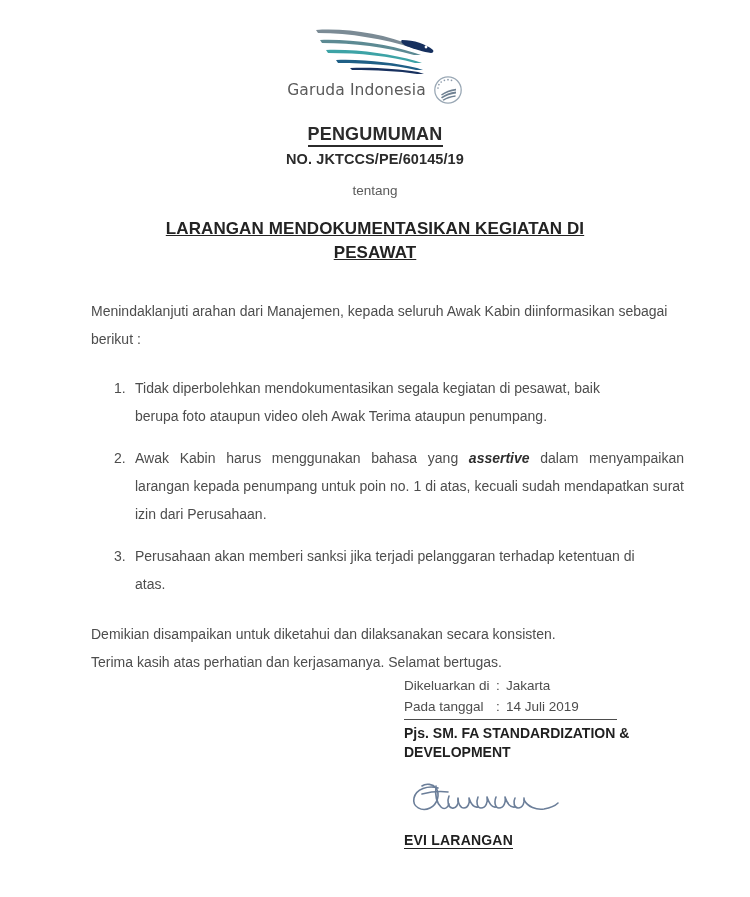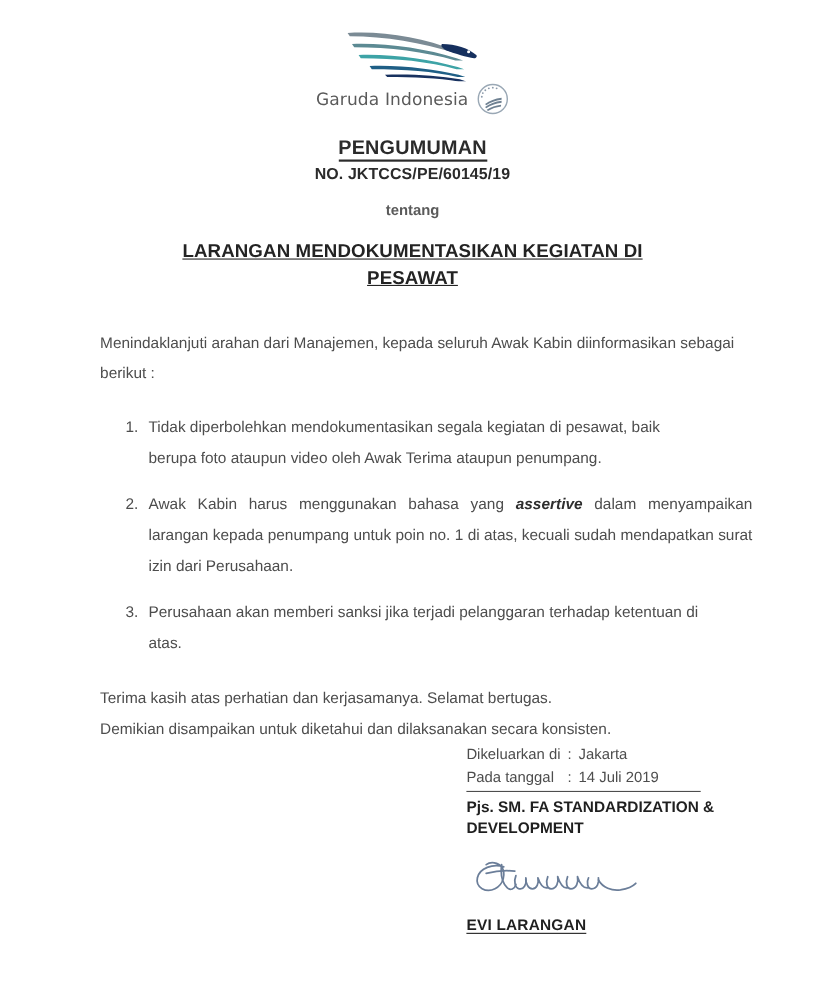--- a/index.html
+++ b/index.html
@@ -69,21 +69,21 @@
   }
   .doc-number {
     font-size: 14.5px;
     font-weight: bold;
     color: #2b2b2b;
     margin-top: 4px;
     letter-spacing: 0.1px;
   }
   .doc-tentang {
     font-size: 13.5px;
-    font-weight: bold;
+    font-weight: normal;
     color: #5a5a5a;
     margin-top: 16px;
   }
   .doc-subject {
     font-size: 17px;
     font-weight: bold;
     color: #232323;
     margin-top: 19px;
     line-height: 1.45;
     letter-spacing: 0.1px;
@@ -144,21 +144,21 @@
   .closing {
     margin-top: 22px;
   }
   .closing .para {
     text-align: left;
   }
 
   
   .sign-block {
     position: absolute;
-    left: 424px;
+    left: 404px;
     top: 676px;
     width: 270px;
   }
   .sign-row {
     display: flex;
     font-size: 13.5px;
     color: #4d4d4d;
     line-height: 1.55;
   }
   .sign-row .label {
@@ -264,22 +264,22 @@
       </li>
 
       <li class="num-item">
         <span class="num-marker">3.</span>
         <span class="num-text"><span>Perusahaan akan memberi sanksi jika terjadi pelanggaran terhadap ketentuan di</span><span class="last-line">atas.</span></span>
       </li>
 
     </ol>
 
     <div class="closing">
+      <div class="para">Demikian disampaikan untuk diketahui dan dilaksanakan secara konsisten.</div>
       <div class="para">Terima kasih atas perhatian dan kerjasamanya. Selamat bertugas.</div>
-      <div class="para">Demikian disampaikan untuk diketahui dan dilaksanakan secara konsisten.</div>
     </div>
   </div>
 
   <div class="sign-block">
 
     <div class="sign-row">
       <span class="label">Dikeluarkan di</span>
       <span class="sep">:</span>
       <span class="value">Jakarta</span>
     </div>

